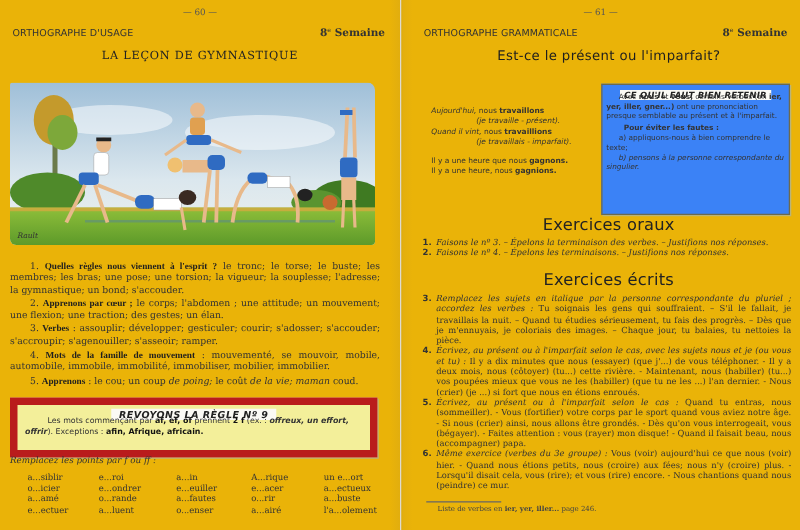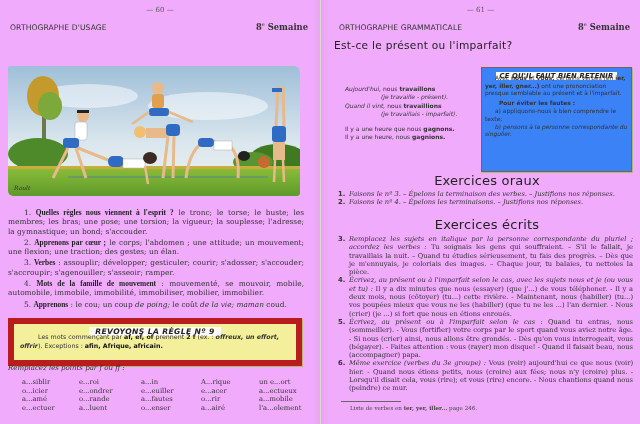--- a/index.html
+++ b/index.html
@@ -1,19 +1,19 @@
 <!DOCTYPE html>
 <html><head>
 <meta charset="utf-8">
 <style>
   * { box-sizing: border-box; margin: 0; padding: 0; }
   html, body { width: 640px; height: 424px; overflow: hidden; background: #fdfcf8; }
   body { font-family: "DejaVu Serif", serif; color: #2a2a2a; position: relative; }
   .spread { position: absolute; inset: 0; display: flex; }
-  .page { position: relative; width: 320px; height: 424px; background: #f0abfc; }
+  .page { position: relative; width: 320px; height: 424px; background: #eab308; }
   .page.left { padding: 0 12px 0 10px; }
   .page.right { padding: 0 8px 0 14px; border-left: 1px solid #e9e6dc; }
   .gutter { position: absolute; left: 312px; top: 0; width: 18px; height: 424px;
     background: linear-gradient(90deg, rgba(0,0,0,0) 0%, rgba(120,110,90,0.08) 45%, rgba(120,110,90,0.12) 50%, rgba(120,110,90,0.06) 60%, rgba(0,0,0,0) 100%); pointer-events:none; }
 
   .pnum { position: absolute; top: 6px; width: 100%; left: 0; text-align: center; font-size: 7px; color: #555; }
   .runhead { position: absolute; top: 21px; left: 10px; right: 12px; display: flex; justify-content: space-between; align-items: baseline; }
   .page.right .runhead { left: 18px; right: 10px; }
   .runhead .sect { font-family: "DejaVu Sans", sans-serif; font-size: 7.6px; letter-spacing: 0.1px; color: #333; }
   .runhead .week { font-family: "DejaVu Serif", serif; font-size: 8.4px; font-weight: bold; color: #333; }
@@ -33,21 +33,21 @@
   .rule-title span { background: #fbfaf5; padding: 0 6px; font-family: "DejaVu Sans", sans-serif; font-style: italic; font-weight: bold; font-size: 7.6px; color: #222; letter-spacing: 0.4px; }
   .rule-title::before { content:""; position:absolute; left:62px; right:62px; top:5px; border-top:1px solid #333; z-index:-1; }
   .rule-text { position: absolute; top: 9px; left: 6px; right: 6px; font-family: "DejaVu Sans", sans-serif; font-size: 6.3px; line-height: 8.6px; color: #333; text-indent: 18px; }
   .rule-text b { color: #111; }
   .rule-text i { font-weight: bold; }
 
   .ex-instr { position: absolute; top: 364px; left: 8px; font-size: 7px; font-style: italic; color: #333; }
   .grid { position: absolute; top: 378px; left: 22px; width: 284px; display: grid; grid-template-columns: 57px 62px 60px 58px 50px; row-gap: 0; font-size: 6.8px; line-height: 8.6px; color: #333; }
 
   
-  .q-title { position: absolute; top: 39px; left: 14px; width: 306px; font-family: "DejaVu Sans", sans-serif; font-size: 10.6px; letter-spacing: 0.3px; color: #1e1e1e; }
+  .q-title { position: absolute; top: 39px; left: 14px; width: 306px; text-align: center; font-family: "DejaVu Sans", sans-serif; font-size: 10.6px; letter-spacing: 0.3px; color: #1e1e1e; }
   .examples { position: absolute; top: 85px; left: 28px; width: 145px; font-family: "DejaVu Sans", sans-serif; font-size: 6px; line-height: 8.4px; color: #333; }
   .examples .ind { padding-left: 36px; font-style: italic; }
   .examples i { font-style: italic; }
   .examples .gap { height: 6px; }
 
   .retenir { position: absolute; top: 67px; left: 481px; width: 151px; height: 105px; background: #3b82f6; border: 1px solid #6d6a4c; box-shadow: 1px 1px 0 #b9b47a; }
   .retenir-title { position: absolute; top: -5px; left: 0; right: 0; text-align: center; }
   .retenir-title span { background: #fbfaf5; padding: 0 3px; font-family: "DejaVu Sans", sans-serif; font-style: italic; font-weight: bold; font-size: 6.8px; color: #222; letter-spacing: 0.2px; }
   .retenir-body { position: absolute; top: 7px; left: 3px; right: 3px; font-family: "DejaVu Sans", sans-serif; font-size: 5.9px; line-height: 7.6px; color: #333; }
   .retenir-body p { margin: 0; }
@@ -68,20 +68,21 @@
 <body>
 
 <div class="spread">
 
   <div class="page left">
     <div class="pnum">— 60 —</div>
     <div class="runhead">
       <span class="sect">ORTHOGRAPHE D'USAGE</span>
       <span class="week"><span>8</span><sup>e</sup> <span>Semaine</span></span>
     </div>
+    <div class="lesson-title">LA LEÇON DE GYMNASTIQUE</div>
 
     <div class="illus">
       <svg width="292" height="130" viewBox="0 0 292 130">
         <defs>
           <linearGradient id="sky" x1="0" y1="0" x2="0" y2="1">
             <stop offset="0" stop-color="#9fbfd8"></stop>
             <stop offset="0.6" stop-color="#dbe7ee"></stop>
             <stop offset="1" stop-color="#eef1ec"></stop>
           </linearGradient>
           <linearGradient id="grass" x1="0" y1="0" x2="0" y2="1">
@@ -168,21 +169,21 @@
       <span>un e...ort</span>
       <span>o...icier</span>
       <span>e...ondrer</span>
       <span>e...euiller</span>
       <span>e...acer</span>
       <span>a...ectueux</span>
       <span>a...amé</span>
       <span>o...rande</span>
       <span>a...fautes</span>
       <span>o...rir</span>
-      <span>a...mobile</span>
+      <span>a...buste</span>
       <span>e...ectuer</span>
       <span>a...luent</span>
       <span>o...enser</span>
       <span>a...airé</span>
       <span>l'a...olement</span>
     </div>
   </div>
 
   <div class="page right">
     <div class="pnum">— 61 —</div>

